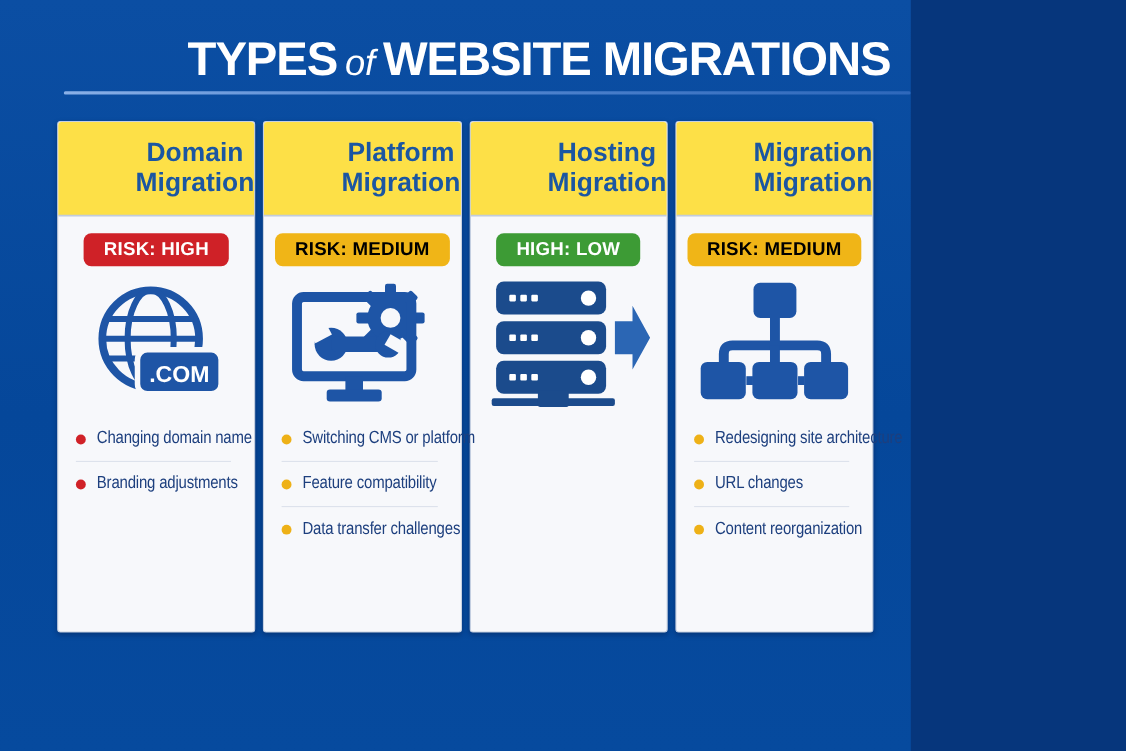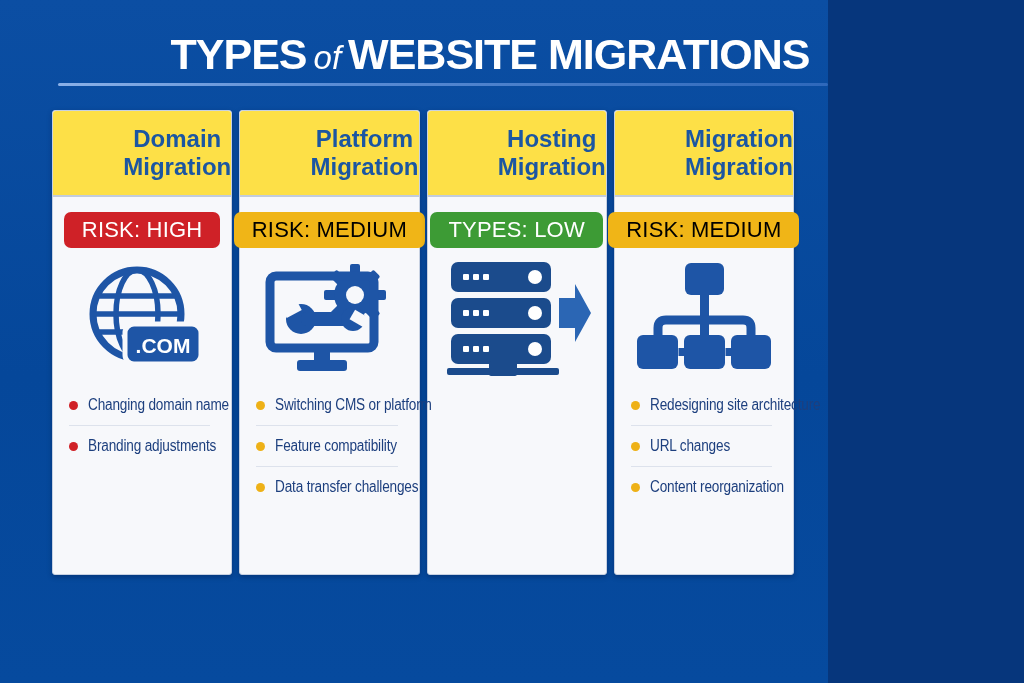--- a/index.html
+++ b/index.html
@@ -15,21 +15,21 @@
     background:linear-gradient(90deg,#8ab0e7 0%,#5b8dd5 35%,#2e68bb 100%);}
   .cards{position:absolute;top:110px;left:52px;right:34px;bottom:108px;
     display:grid;grid-template-columns:repeat(4,1fr);gap:7px;}
   .card{background:#f7f8fb;border:1px solid #c7d1e2;border-radius:3px;
     display:flex;flex-direction:column;box-shadow:0 2px 5px rgba(0,20,60,.35);min-width:0;}
   .card-header{height:84px;flex:none;background:#fde047;border-bottom:2px solid #c2ccdc;
     display:flex;align-items:center;justify-content:flex-end;text-align:center;border-radius:3px 3px 0 0;}
   .card-title{font-size:24px;font-weight:bold;color:#1b56a2;line-height:1.18;}
   .card-title span{display:block;}
   .badge-row{display:flex;justify-content:center;margin-top:15px;flex:none;}
-  .badge{font-size:22px;font-weight:normal;padding:5px 18px;border-radius:7px;letter-spacing:.2px;white-space:nowrap;}
+  .badge{font-size:17px;font-weight:bold;padding:5px 18px;border-radius:7px;letter-spacing:.2px;white-space:nowrap;}
   .risk-high{background:#cf2127;color:#ffffff;}
   .risk-medium{background:#f0b517;color:#000000;}
   .risk-low{background:#3d9b35;color:#ffffff;}
   .icon-area{height:133px;flex:none;display:flex;align-items:center;justify-content:center;margin-top:2px;}
   .bullets{list-style:none;margin:2px 0 0;padding:0 21px 0 16px;}
   .bullet{display:flex;align-items:center;gap:10px;padding:11px 0;border-bottom:1px solid #dde2ec;}
   .bullet:last-child{border-bottom:none;}
   .dot{width:9px;height:9px;border-radius:50%;flex:none;}
   .dot-red{background:#d02127;}
   .dot-yellow{background:#eeb117;}
@@ -137,21 +137,21 @@
     </div>
 
     <div class="card">
       <div class="card-header">
         <div class="card-title">
           <span>Hosting</span>
           <span>Migration</span>
         </div>
       </div>
       <div class="badge-row">
-        <div class="badge risk-low">TYPES: LOW</div>
+        <div class="badge risk-low">HIGH: LOW</div>
       </div>
       <div class="icon-area">
         <svg width="152" height="118" viewBox="0 0 152 118">
           <g fill="#1b4b8c">
             <rect x="10" y="4" width="100" height="30" rx="7"></rect>
             <rect x="10" y="40" width="100" height="30" rx="7"></rect>
             <rect x="10" y="76" width="100" height="30" rx="7"></rect>
             <rect x="6" y="110" width="112" height="7" rx="2"></rect>
             <rect x="48" y="103" width="28" height="15" rx="2"></rect>
           </g>

